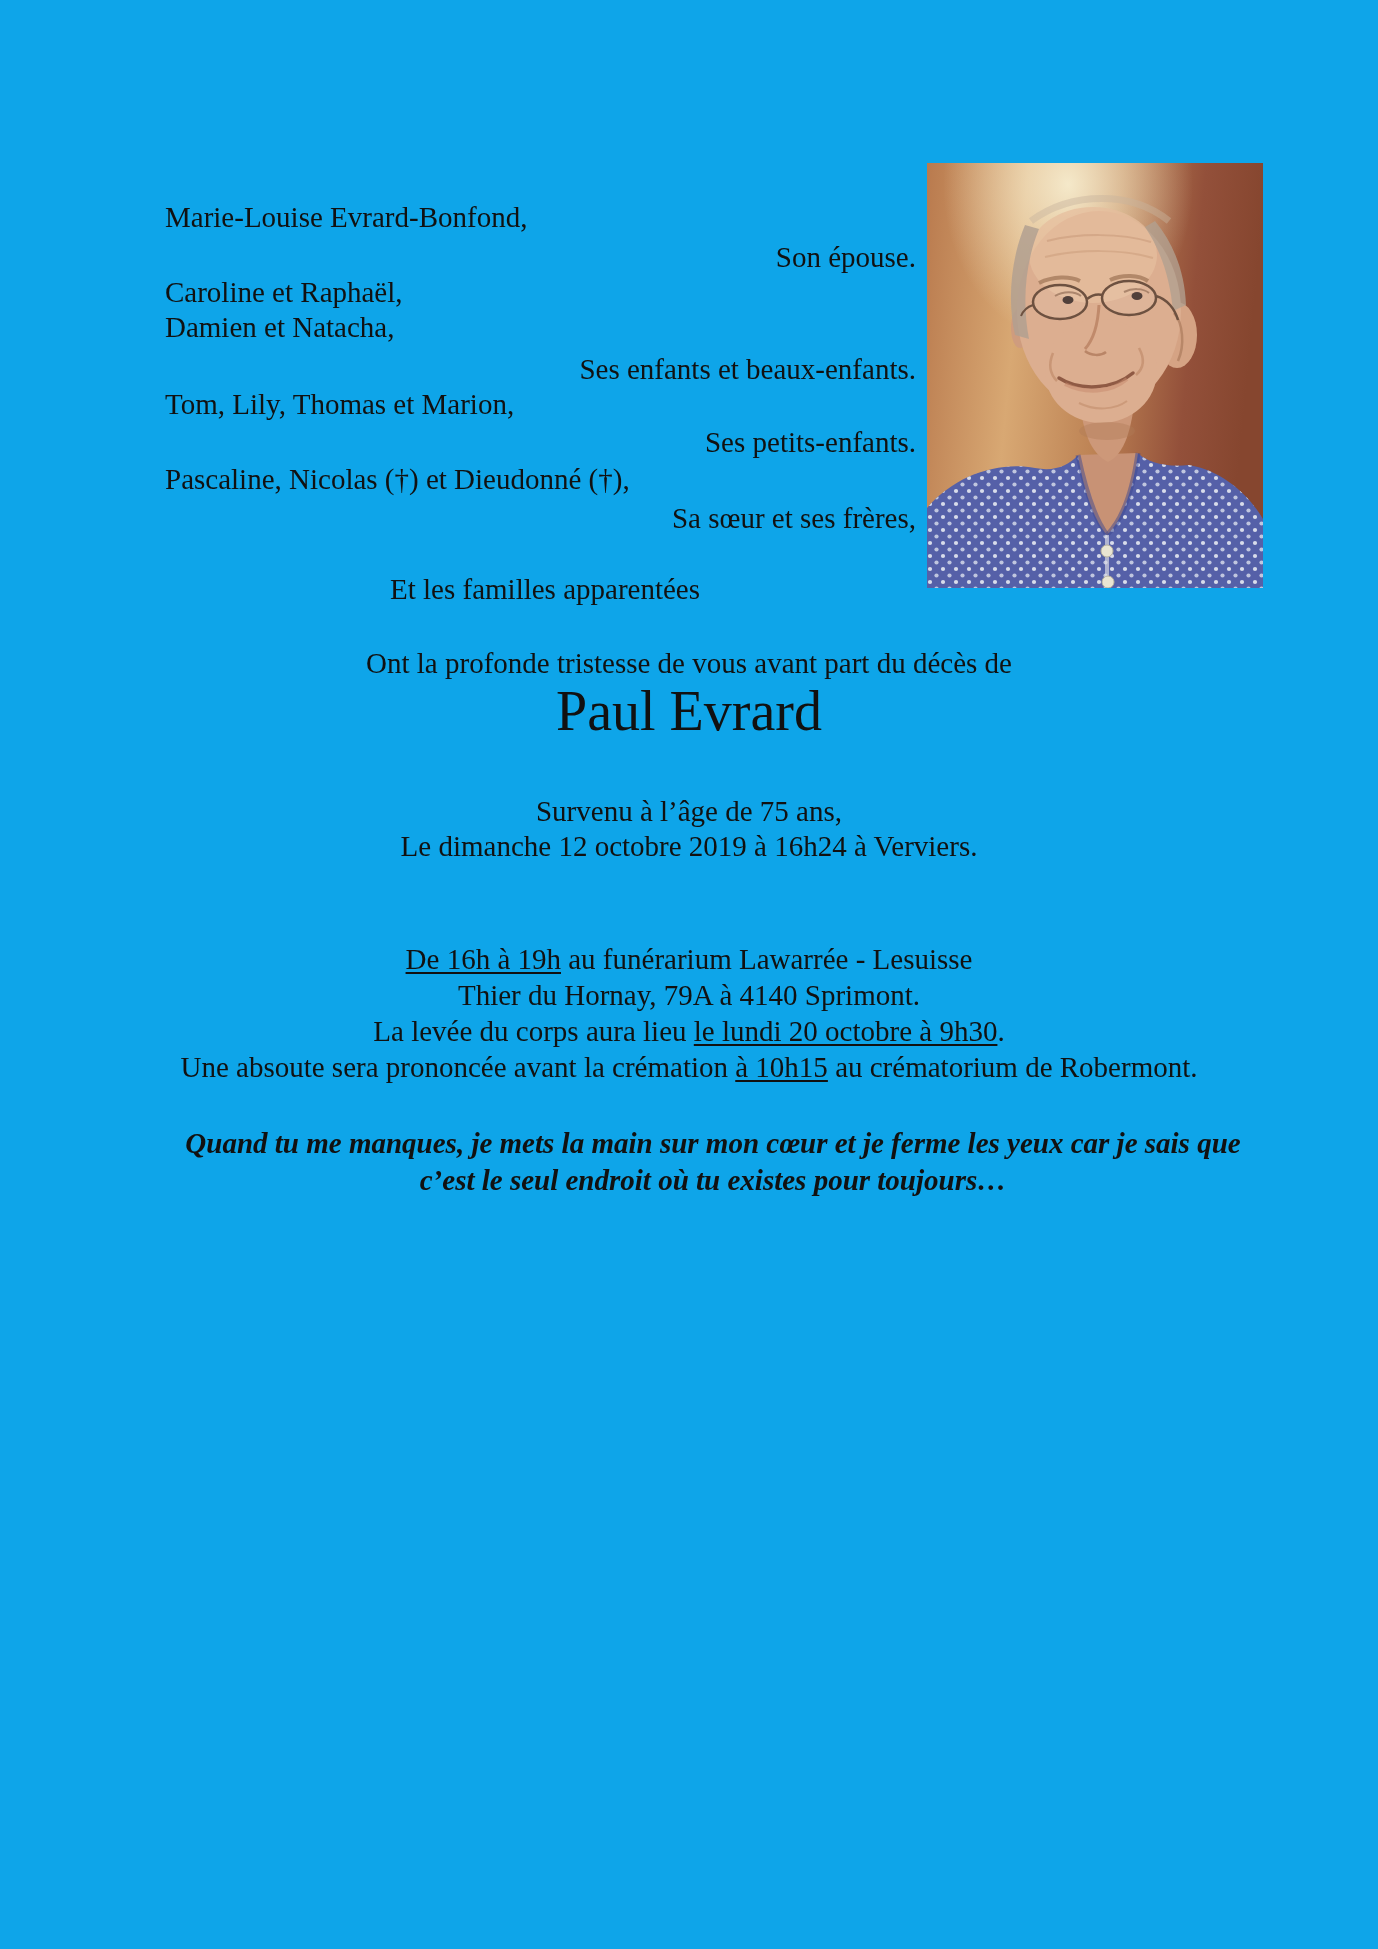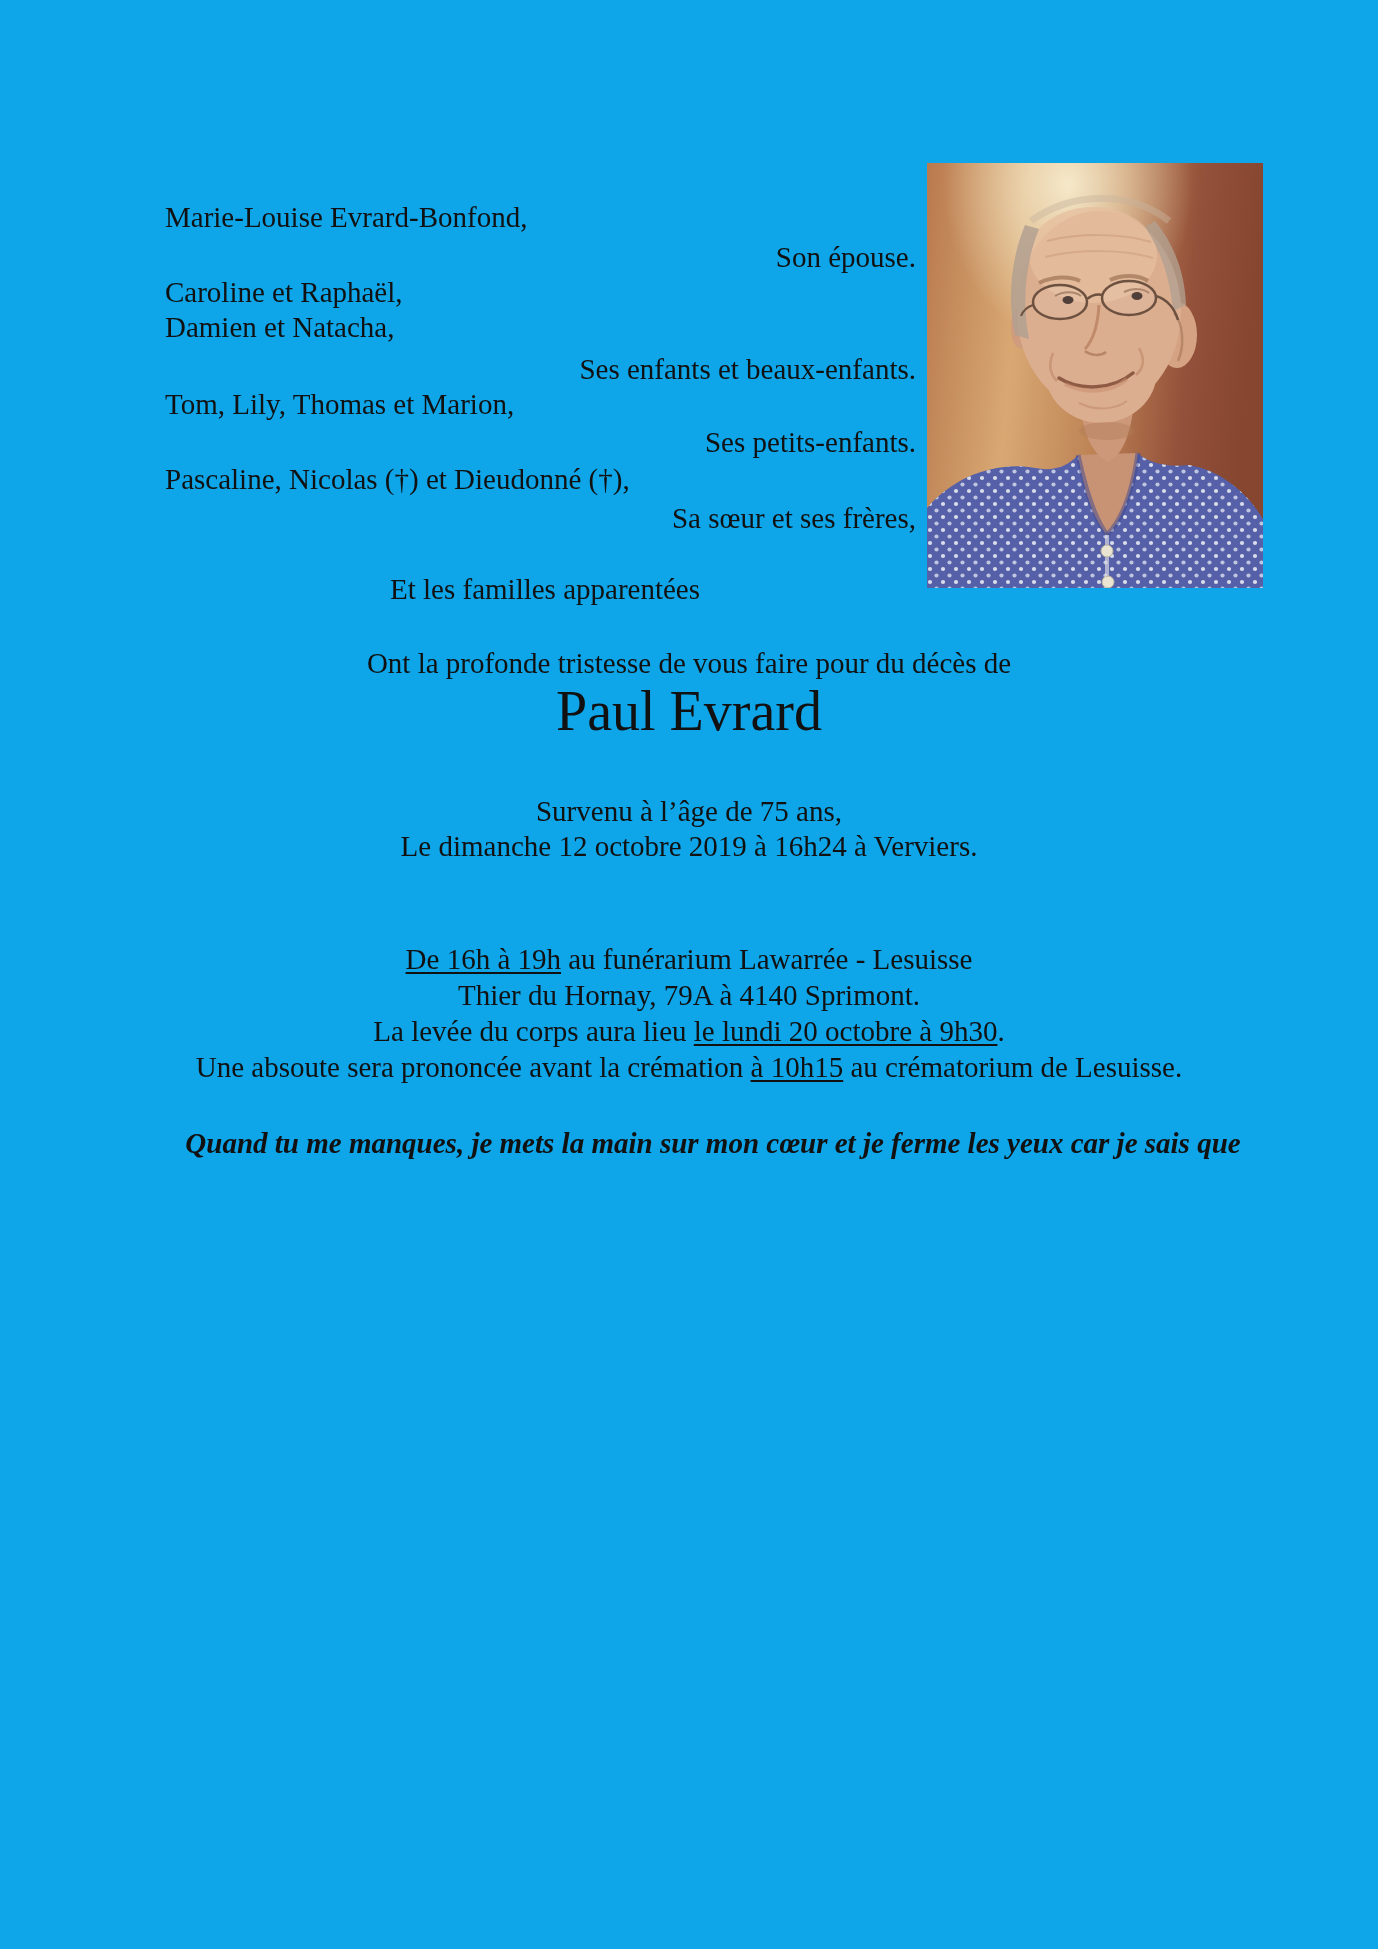--- a/index.html
+++ b/index.html
@@ -55,35 +55,36 @@
   <div class="line l-right" style="top:241px">Son épouse.</div>
   <div class="line l-left" style="top:276px">Caroline et Raphaël,</div>
   <div class="line l-left" style="top:311px">Damien et Natacha,</div>
   <div class="line l-right" style="top:353px">Ses enfants et beaux-enfants.</div>
   <div class="line l-left" style="top:388px">Tom, Lily, Thomas et Marion,</div>
   <div class="line l-right" style="top:426px">Ses petits-enfants.</div>
   <div class="line l-left" style="top:463px">Pascaline, Nicolas (†) et Dieudonné (†),</div>
   <div class="line l-right" style="top:502px">Sa sœur et ses frères,</div>
   <div class="line l-indent" style="top:573px">Et les familles apparentées</div>
 
-  <div class="line center" style="top:647px">Ont la profonde tristesse de vous faire pour du décès de</div>
+  <div class="line center" style="top:647px">Ont la profonde tristesse de vous avant part du décès de</div>
   <div class="line center title" style="top:682px">Paul Evrard</div>
   <div class="line center" style="top:795px">Survenu à l’âge de 75 ans,</div>
   <div class="line center" style="top:830px">Le dimanche 12 octobre 2019 à 16h24 à Verviers.</div>
 
 
   <div class="line center" style="top:943px"><span class="u">De 16h à 19h</span><span> au funérarium Lawarrée - Lesuisse</span></div>
 
   <div class="line center" style="top:979px">Thier du Hornay, 79A à 4140 Sprimont.</div>
 
   <div class="line center" style="top:1015px"><span>La levée du corps aura lieu </span><span class="u">le lundi 20 octobre à 9h30</span><span>.</span></div>
 
-  <div class="line center" style="top:1051px"><span>Une absoute sera prononcée avant la crémation </span><span class="u">à 10h15</span><span> au crématorium de Lesuisse.</span></div>
+  <div class="line center" style="top:1051px"><span>Une absoute sera prononcée avant la crémation </span><span class="u">à 10h15</span><span> au crématorium de Robermont.</span></div>
 
   <div class="line center quote" style="top:1127px">Quand tu me manques, je mets la main sur mon cœur et je ferme les yeux car je sais que</div>
+  <div class="line center quote" style="top:1164px">c’est le seul endroit où tu existes pour toujours…</div>
 
   <div class="photo">
     <svg viewBox="0 0 336 425" preserveAspectRatio="none">
       <defs>
         <linearGradient id="pbg" x1="0" y1="0" x2="1" y2="0.12">
           <stop offset="0" stop-color="#b97a4e"></stop>
           <stop offset="0.3" stop-color="#d8a873"></stop>
           <stop offset="0.58" stop-color="#bc8153"></stop>
           <stop offset="0.82" stop-color="#93503a"></stop>
           <stop offset="1" stop-color="#86462f"></stop>

